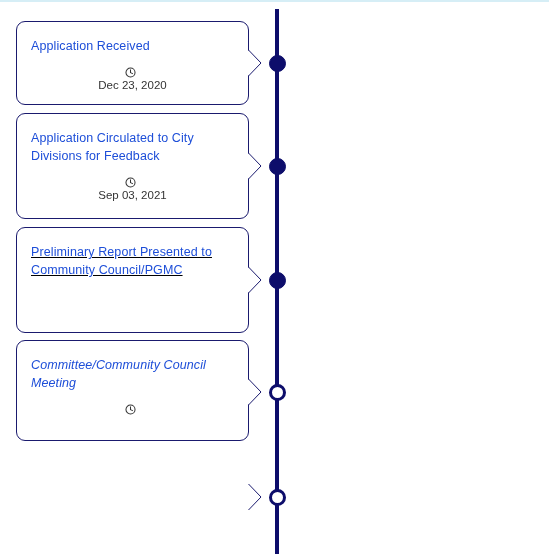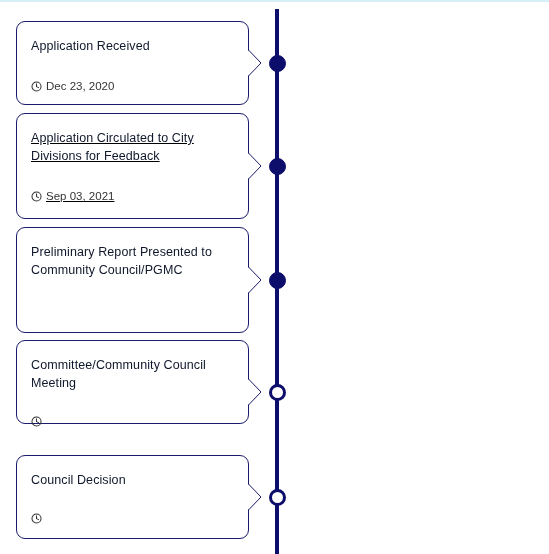--- a/index.html
+++ b/index.html
@@ -63,33 +63,34 @@
     box-sizing: border-box;
     border: 1px solid #1a1a6e;
     border-radius: 9px;
     background: #ffffff;
     padding: 15px 14px 16px 14px;
   }
 
   .entry-title {
     font-size: 12.5px;
     line-height: 18px;
-    color: #0f172a;
+    color: #1d4ed8;
     margin: 0;
     font-weight: normal;
     letter-spacing: 0.1px;
   }
 
   .entry-meta {
-    margin-top: 24px;
+    margin-top: 12px;
     display: flex;
     align-items: center;
     font-size: 11.5px;
     line-height: 14px;
     color: #333333;
+    flex-direction: column;
   }
 
   .clock-icon {
     width: 11px;
     height: 11px;
     flex: 0 0 11px;
     margin-right: 4px;
     display: block;
   }
 
@@ -145,74 +146,64 @@
             <span class="entry-date">Dec 23, 2020</span>
           </div>
         </div>
         <svg class="entry-pointer" viewBox="0 0 15 26" style="top: 29px;">
           <path d="M0 0 L13 13 L0 26 Z" fill="#ffffff"></path>
           <path d="M0.5 0 L13 13 L0.5 26" fill="none" stroke="#1a1a6e" stroke-width="1"></path>
         </svg>
         <div class="entry-marker done" style="top: 34px;"></div>
       </div>
       <div class="entry" style="position: absolute; left: 0px; top: 113px; width: 290px; height: 106px;">
-        <div class="entry-card" style="height: 106px; text-decoration: underline;">
+        <div class="entry-card" style="height: 106px;">
           <div class="entry-title">Application Circulated to City Divisions for Feedback</div>
           <div class="entry-meta">
             <svg class="clock-icon" viewBox="0 0 16 16">
               <circle cx="8" cy="8" r="6.6" fill="none" stroke="#333333" stroke-width="1.5"></circle>
               <path d="M8 4.2 L8 8.2 L11 9.6" fill="none" stroke="#333333" stroke-width="1.5" stroke-linecap="round" stroke-linejoin="round"></path>
             </svg>
             <span class="entry-date">Sep 03, 2021</span>
           </div>
         </div>
         <svg class="entry-pointer" viewBox="0 0 15 26" style="top: 40px;">
           <path d="M0 0 L13 13 L0 26 Z" fill="#ffffff"></path>
           <path d="M0.5 0 L13 13 L0.5 26" fill="none" stroke="#1a1a6e" stroke-width="1"></path>
         </svg>
         <div class="entry-marker done" style="top: 45px;"></div>
       </div>
-      <div class="entry" style="position: absolute; left: 0px; top: 227px; width: 290px; height: 88px;">
+      <div class="entry" style="position: absolute; left: 0px; top: 227px; width: 290px; height: 88px; text-decoration: underline;">
         <div class="entry-card" style="height: 106px;">
           <div class="entry-title">Preliminary Report Presented to Community Council/PGMC</div>
         </div>
         <svg class="entry-pointer" viewBox="0 0 15 26" style="top: 40px;">
           <path d="M0 0 L13 13 L0 26 Z" fill="#ffffff"></path>
           <path d="M0.5 0 L13 13 L0.5 26" fill="none" stroke="#1a1a6e" stroke-width="1"></path>
         </svg>
         <div class="entry-marker done" style="top: 45px;"></div>
       </div>
       <div class="entry" style="position: absolute; left: 0px; top: 340px; width: 290px; height: 104px;">
-        <div class="entry-card" style="height: 84px;">
+        <div class="entry-card" style="height: 101px; font-style: italic;">
           <div class="entry-title">Committee/Community Council Meeting</div>
           <div class="entry-meta">
             <svg class="clock-icon" viewBox="0 0 16 16">
               <circle cx="8" cy="8" r="6.6" fill="none" stroke="#333333" stroke-width="1.5"></circle>
               <path d="M8 4.2 L8 8.2 L11 9.6" fill="none" stroke="#333333" stroke-width="1.5" stroke-linecap="round" stroke-linejoin="round"></path>
             </svg>
             <span class="entry-date"></span>
           </div>
         </div>
         <svg class="entry-pointer" viewBox="0 0 15 26" style="top: 39px;">
           <path d="M0 0 L13 13 L0 26 Z" fill="#ffffff"></path>
           <path d="M0.5 0 L13 13 L0.5 26" fill="none" stroke="#1a1a6e" stroke-width="1"></path>
         </svg>
         <div class="entry-marker pending" style="top: 44px;"></div>
       </div>
       <div class="entry" style="position: absolute; left: 0px; top: 455px; width: 290px; height: 84px;">
-        <div class="entry-card" style="height: 84px;">
-          <div class="entry-title">Council Decision</div>
-          <div class="entry-meta">
-            <svg class="clock-icon" viewBox="0 0 16 16">
-              <circle cx="8" cy="8" r="6.6" fill="none" stroke="#333333" stroke-width="1.5"></circle>
-              <path d="M8 4.2 L8 8.2 L11 9.6" fill="none" stroke="#333333" stroke-width="1.5" stroke-linecap="round" stroke-linejoin="round"></path>
-            </svg>
-            <span class="entry-date"></span>
-          </div>
-        </div>
         <svg class="entry-pointer" viewBox="0 0 15 26" style="top: 29px;">
           <path d="M0 0 L13 13 L0 26 Z" fill="#ffffff"></path>
           <path d="M0.5 0 L13 13 L0.5 26" fill="none" stroke="#1a1a6e" stroke-width="1"></path>
         </svg>
         <div class="entry-marker pending" style="top: 34px;"></div>
       </div>
     </div>
 
 </div>
 

